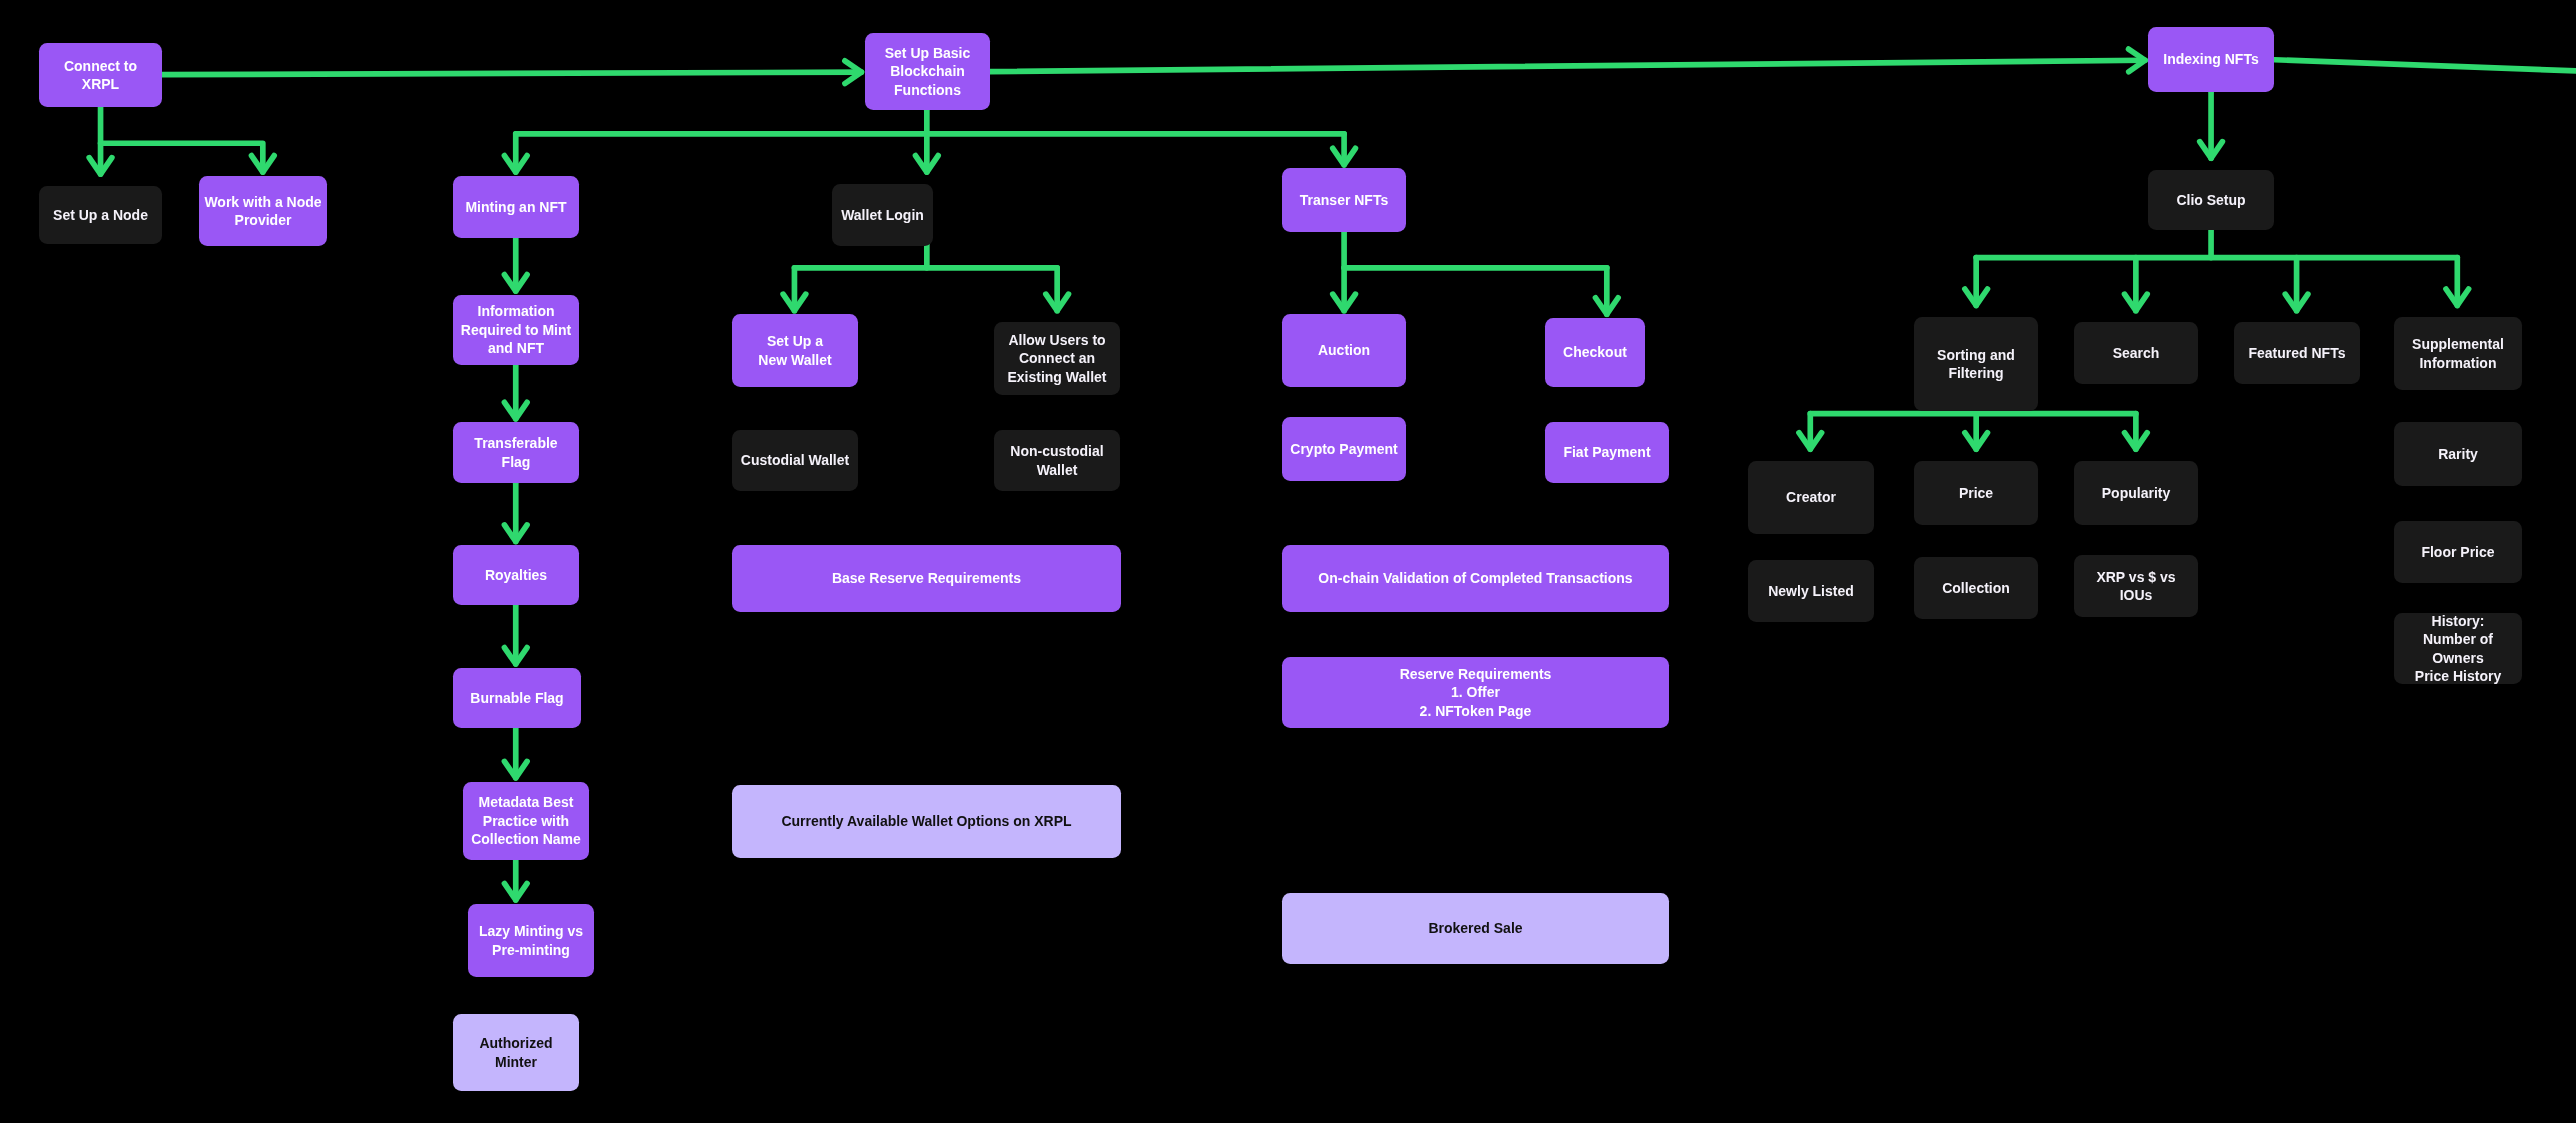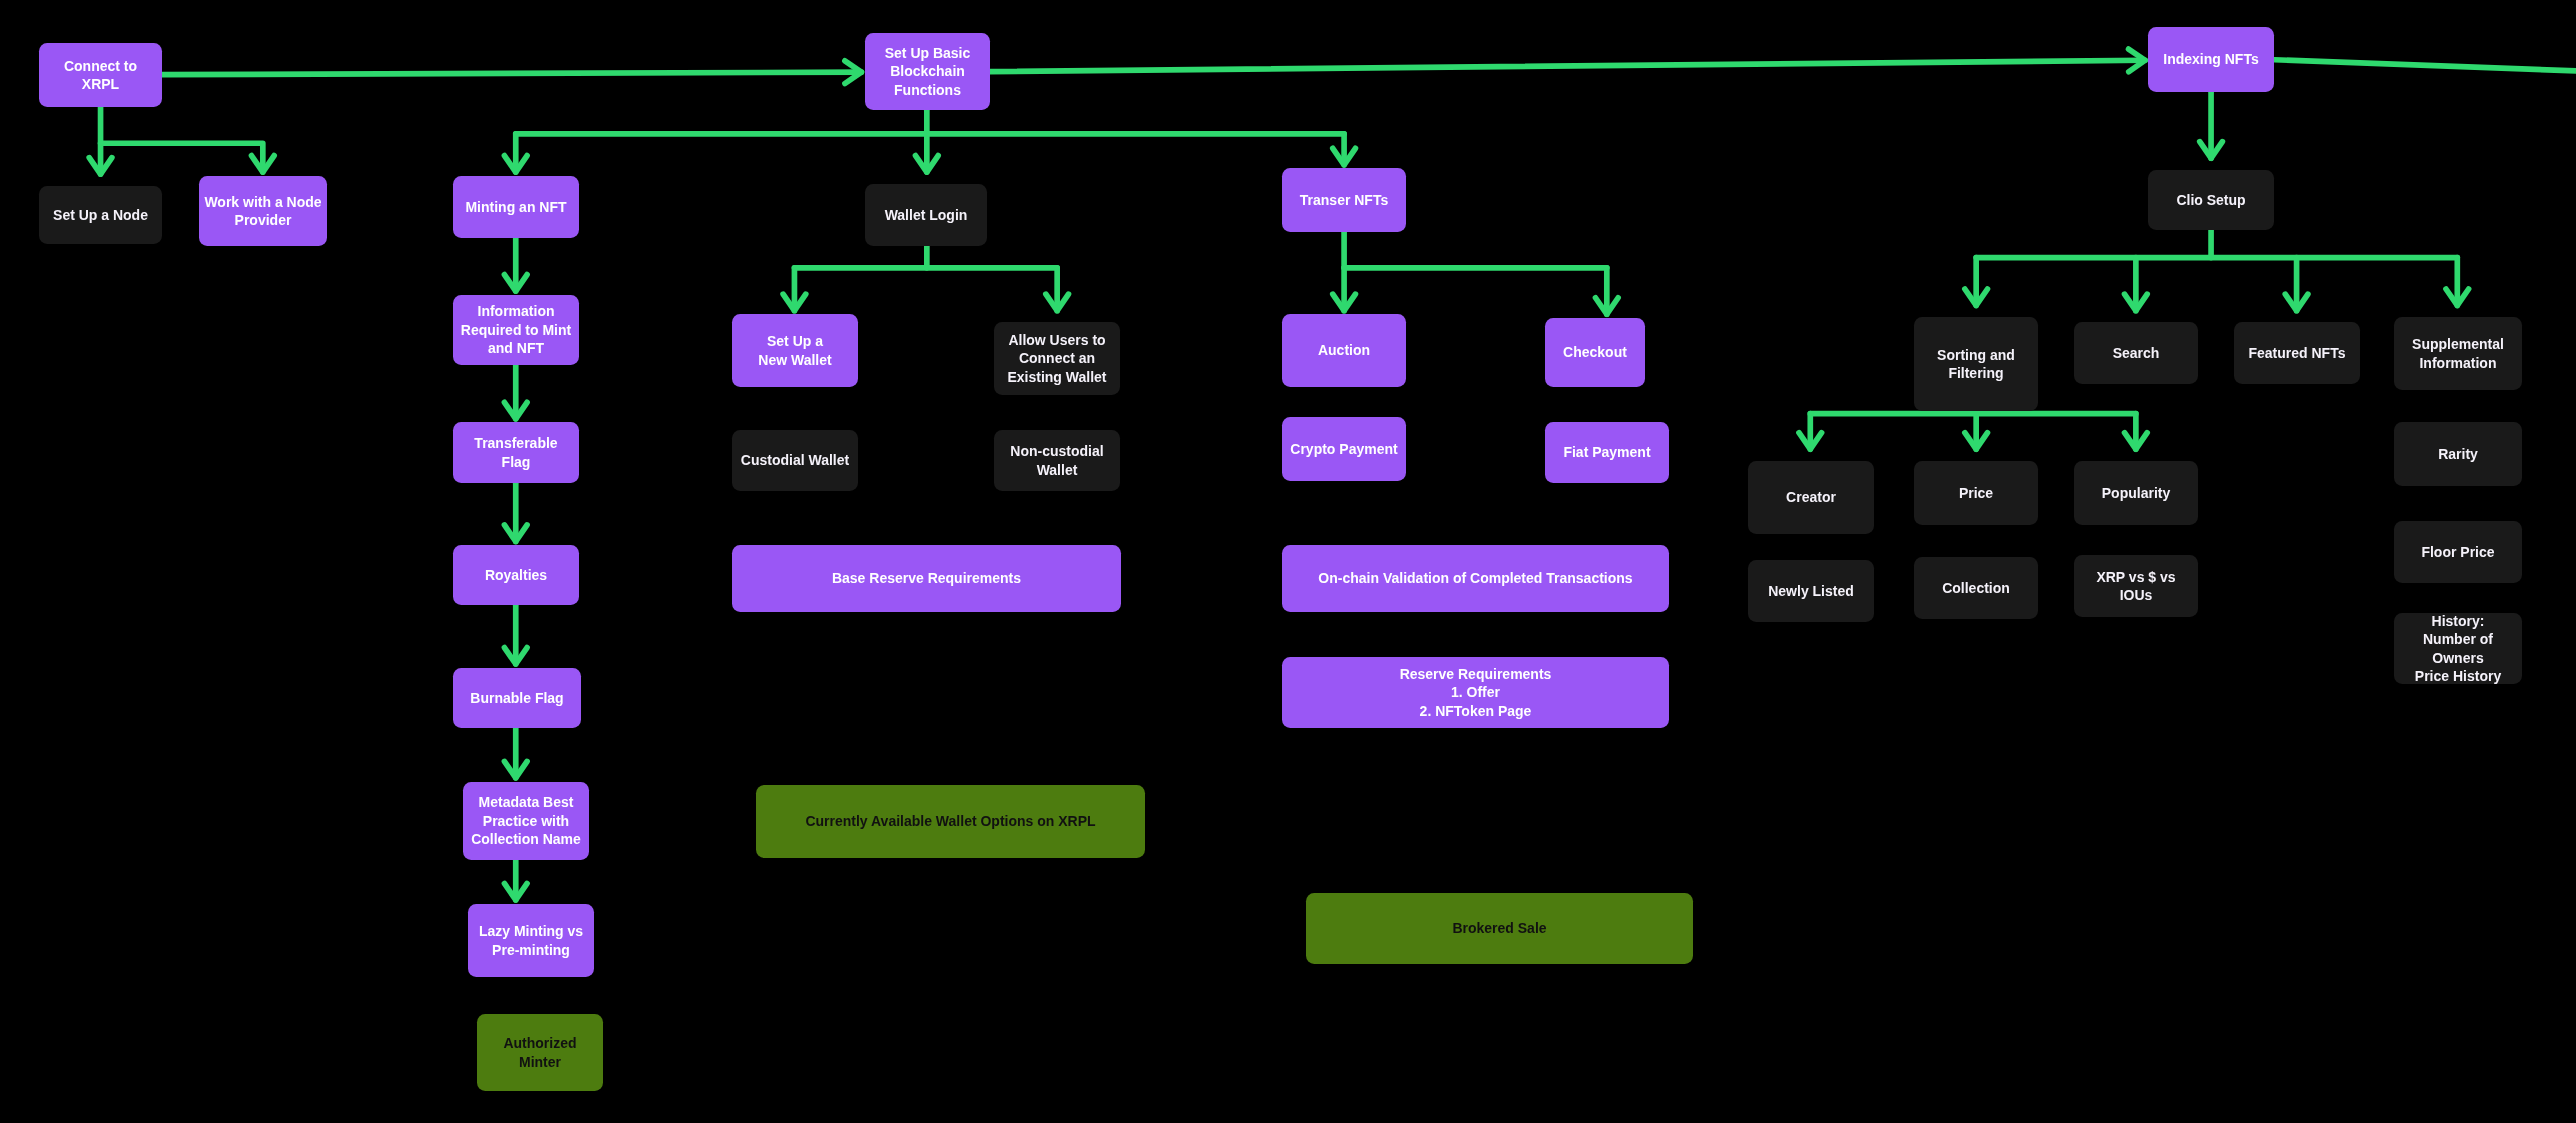--- a/index.html
+++ b/index.html
@@ -22,21 +22,21 @@
     text-align: center;
     font-weight: 700;
     font-size: 14px;
     line-height: 1.32;
     padding: 0 5.2px;
     white-space: pre-line;
     z-index: 2;
   }
   .purple { background: #9A57F5; color: #FFFFFF; }
   .dark   { background: #1A1A1A; color: #F5F2FA; margin-top: 8px; }
-  .white  { background: #4d7c0f; color: #111111; margin-left: 24px; }
+  .white  { background: #c4b5fd; color: #111111; }
 </style>
 </head>
 <body>
 
 <div class="stage">
 
   <svg class="wires" viewBox="0 0 5404 2180" fill="none" stroke="#2FD96E" stroke-width="11" stroke-linecap="round" stroke-linejoin="round">
     <defs>
       <marker id="arw" markerUnits="userSpaceOnUse" markerWidth="56" markerHeight="56" viewBox="0 0 56 48" refX="42" refY="24" orient="auto" overflow="visible">
         <path d="M10,2 L42,24 L10,46" fill="none" stroke="#2FD96E" stroke-width="11" stroke-linecap="round" stroke-linejoin="round"></path>
@@ -105,21 +105,21 @@
   <div class="node purple" style="left:463px;top:782px;width:126px;height:78px">Metadata Best
 Practice with
 Collection Name</div>
   <div class="node purple" style="left:468px;top:904px;width:126px;height:73px">Lazy Minting vs
 Pre-minting</div>
   <div class="node white" style="left:453px;top:1014px;width:126px;height:77px">Authorized Minter</div>
 
   <div class="node purple" style="left:865px;top:33px;width:125px;height:77px">Set Up Basic
 Blockchain
 Functions</div>
-  <div class="node dark" style="left:865px;top:176px;width:122px;height:62px">Wallet Login</div>
+  <div class="node dark" style="left:832px;top:176px;width:101px;height:62px">Wallet Login</div>
   <div class="node purple" style="left:732px;top:314px;width:126px;height:73px">Set Up a
 New Wallet</div>
   <div class="node dark" style="left:994px;top:314px;width:126px;height:73px">Allow Users to
 Connect an
 Existing Wallet</div>
   <div class="node dark" style="left:732px;top:422px;width:126px;height:61px">Custodial Wallet</div>
   <div class="node dark" style="left:994px;top:422px;width:126px;height:61px">Non-custodial
 Wallet</div>
   <div class="node purple" style="left:732px;top:545px;width:389px;height:67px">Base Reserve Requirements</div>
   <div class="node white" style="left:732px;top:785px;width:389px;height:73px">Currently Available Wallet Options on XRPL</div>

